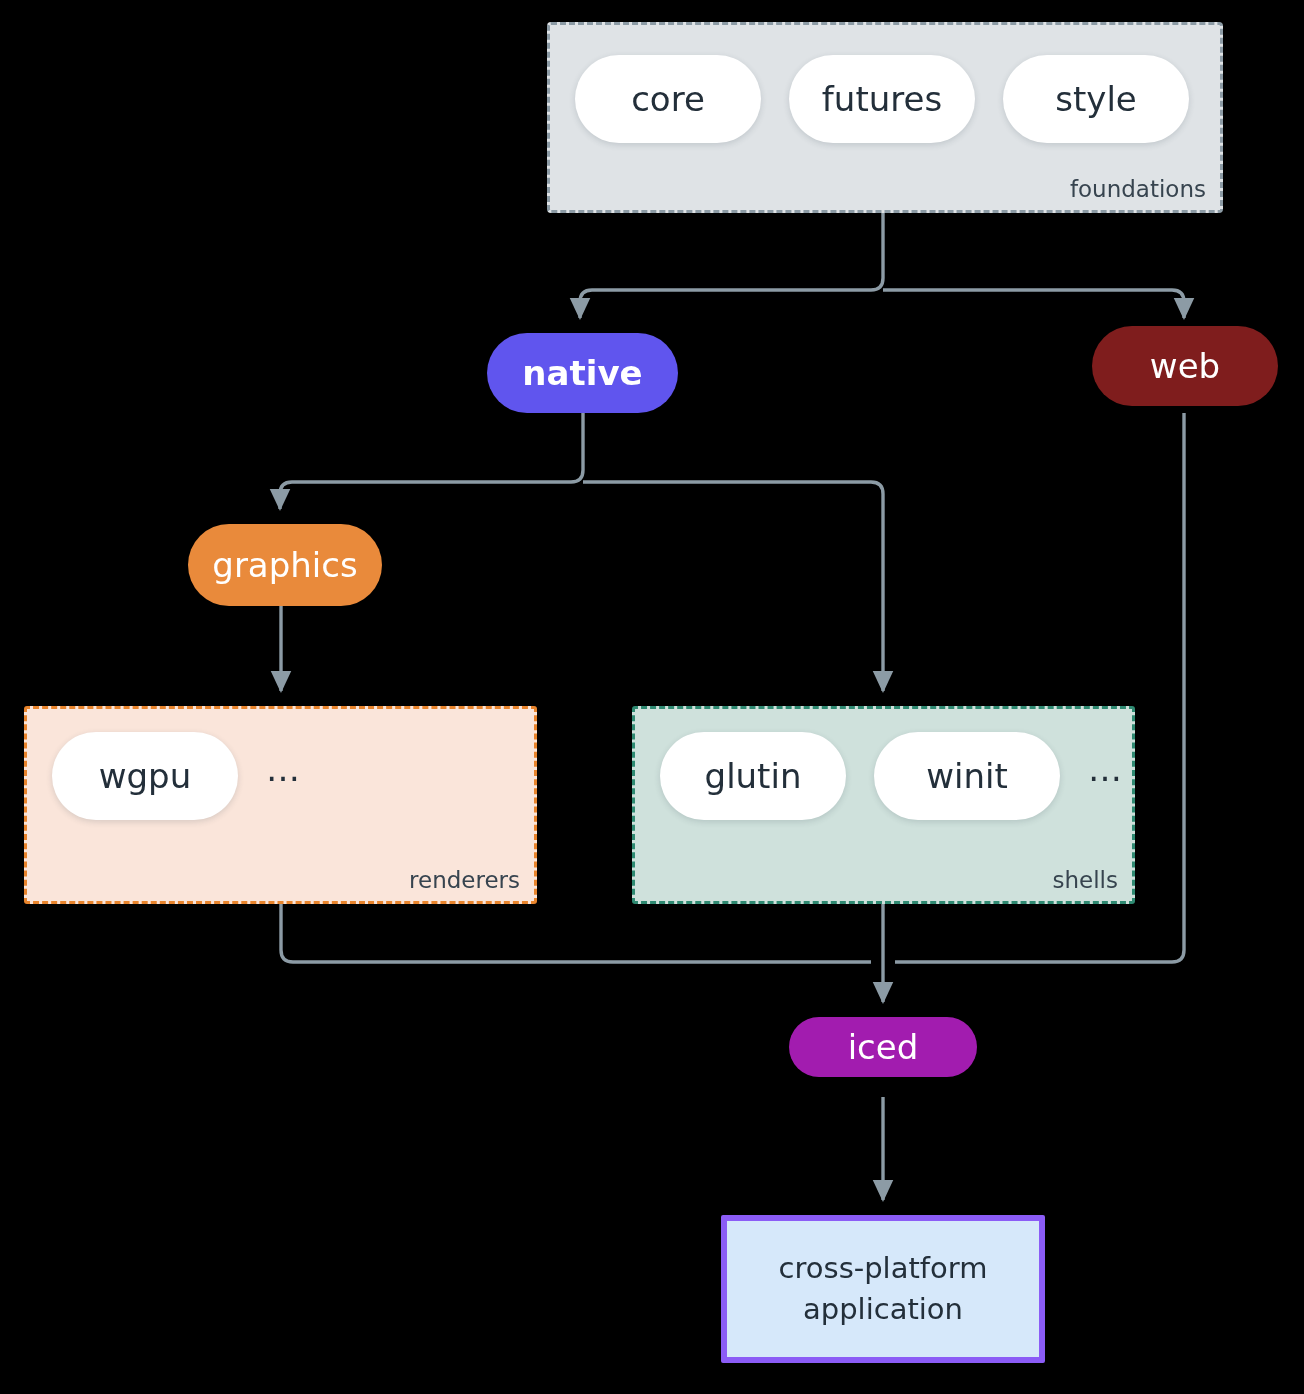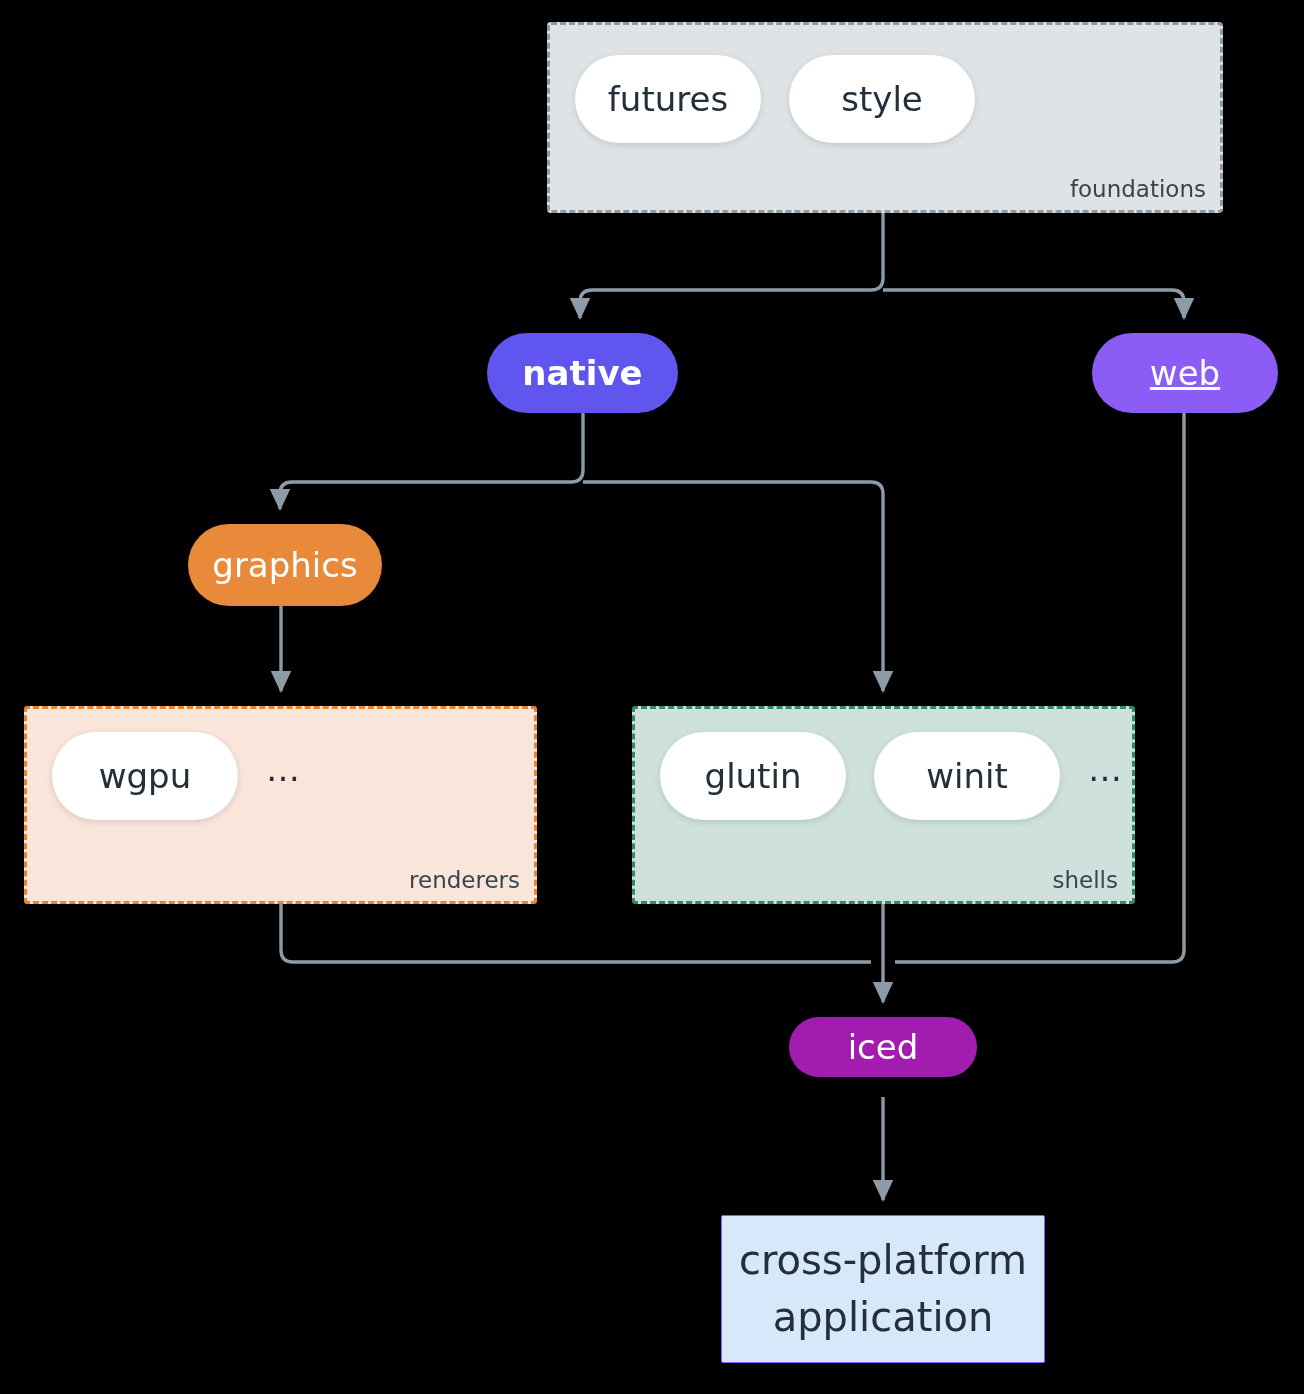--- a/index.html
+++ b/index.html
@@ -135,26 +135,25 @@
     left: 487px;
     top: 333px;
     width: 191px;
     height: 80px;
     background: #6055EE;
     border-radius: 40px;
     font-weight: bold;
   }
   #node-web {
     left: 1092px;
-    top: 333px;
+    top: 326px;
     width: 186px;
     height: 80px;
-    background: #8b5cf6;
+    background: #7f1d1d;
     border-radius: 40px;
-    text-decoration: underline;
   }
   #node-graphics {
     left: 188px;
     top: 524px;
     width: 194px;
     height: 82px;
     background: #E98A3B;
     border-radius: 41px;
   }
   #node-iced {
@@ -168,28 +167,28 @@
 
   
   #node-application {
     position: absolute;
     left: 721px;
     top: 1215px;
     width: 324px;
     height: 148px;
     box-sizing: border-box;
     background: #D6E8FA;
-    border: 1px solid #8b5cf6;
+    border: 6px solid #8b5cf6;
     border-radius: 2px;
     display: flex;
     flex-direction: column;
     align-items: center;
     justify-content: center;
     color: #232F3A;
-    font-size: 40px;
+    font-size: 29px;
     line-height: 1.42;
     text-align: center;
   }
 </style>
 </head>
 <body>
 
 <div id="stage">
 
   <svg id="edges" viewBox="0 0 1304 1394" width="1304" height="1394">
@@ -213,20 +212,21 @@
       <path d="M 1184 413 L 1184 950 Q 1184 962 1172 962 L 895 962"></path>
       <path d="M 883 904 L 883 962"></path>
       <path d="M 883 962 L 883 1002" marker-end="url(#arrow)"></path>
 
       <path d="M 883 1097 L 883 1200" marker-end="url(#arrow)"></path>
     </g>
   </svg>
 
   <div class="group" id="group-foundations">
     <div class="group-body">
+      <div class="chip">core</div>
       <div class="chip">futures</div>
       <div class="chip">style</div>
     </div>
     <div class="group-label">foundations</div>
   </div>
 
   <div class="node" id="node-native">native</div>
   <div class="node" id="node-web">web</div>
 
   <div class="node" id="node-graphics">graphics</div>

